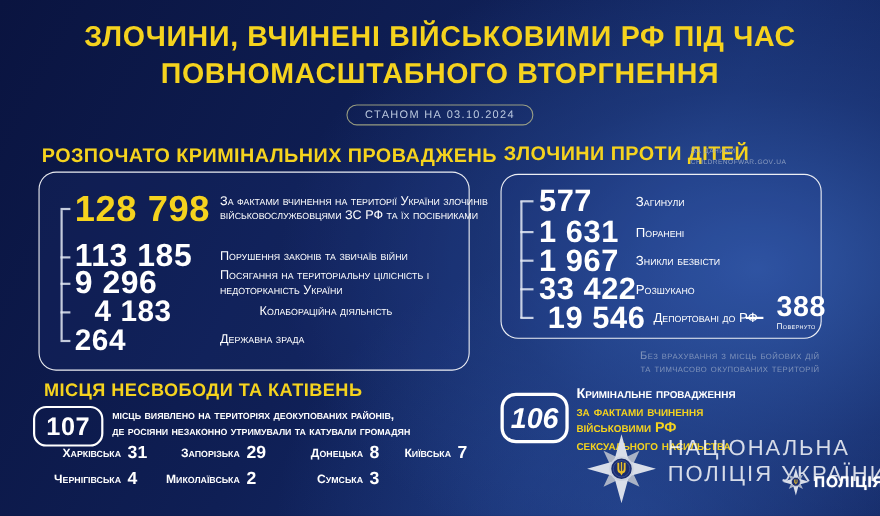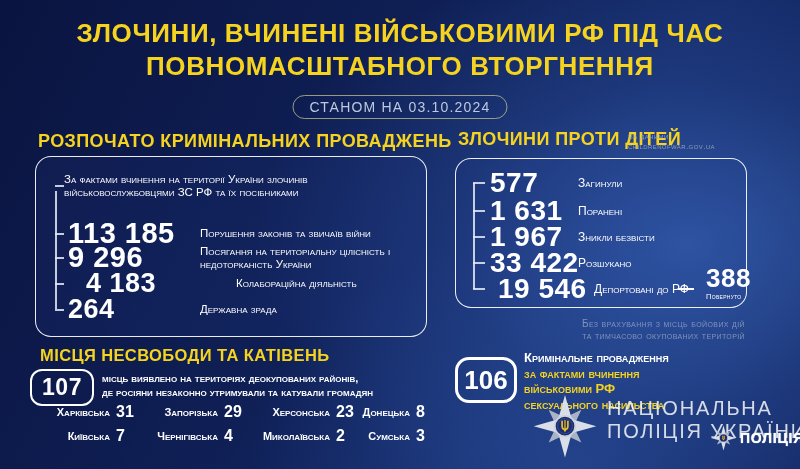--- a/index.html
+++ b/index.html
@@ -10,21 +10,21 @@
       radial-gradient(620px 430px at 86% 52%, rgba(54,96,178,.85) 0%, rgba(40,74,148,.45) 38%, rgba(20,38,95,0) 70%),
       radial-gradient(500px 380px at 72% 100%, rgba(47,86,168,.55) 0%, rgba(20,38,95,0) 65%),
       linear-gradient(118deg,#0a1440 0%,#0f1f55 42%,#142a68 68%,#0e1e55 100%);
   }
   .sc{font-variant:small-caps;}
   
   .title{position:absolute;top:17px;left:0;width:100%;text-align:center;
     color:#F5D31E;font-weight:700;font-size:26px;line-height:33px;letter-spacing:.6px;}
   .date-badge{position:absolute;top:95px;left:50%;transform:translateX(-50%);
     border:1.4px solid rgba(196,196,142,.75);border-radius:14px;padding:3px 16px;
-    color:#bcc9df;font-size:14px;letter-spacing:1.2px;white-space:nowrap;}
+    color:#bcc9df;font-size:10px;letter-spacing:1.2px;white-space:nowrap;}
   
   .h-left{position:absolute;left:38px;top:131px;color:#F5D31E;font-weight:700;font-size:18px;letter-spacing:.4px;}
   .h-right{position:absolute;left:458px;top:129px;color:#F5D31E;font-weight:700;font-size:18px;letter-spacing:.4px;}
   .src{position:absolute;left:628px;top:132px;color:rgba(156,171,201,.85);font-size:8px;line-height:10px;letter-spacing:.4px;}
   
   .card{position:absolute;border:1.5px solid rgba(255,255,255,.92);border-radius:16px;
     background:rgba(35,62,140,.16);}
   .card-left{left:35px;top:156px;width:390px;height:179px;}
   .card-right{left:455px;top:158px;width:290px;height:148px;}
   .vline{position:absolute;width:2px;background:rgba(228,234,245,.85);}
@@ -61,21 +61,21 @@
     font-size:23px;font-weight:700;letter-spacing:.5px;}
   .det-desc{position:absolute;left:102px;top:371px;font-size:11px;line-height:14px;font-weight:600;color:#fff;}
   .regions{position:absolute;left:40px;top:403px;display:grid;
     grid-template-columns:96px 94px 98px 66px;column-gap:14px;row-gap:6px;}
   .region{display:flex;align-items:center;justify-content:flex-end;gap:6px;}
   .region .rname{font-size:11px;font-weight:600;color:#fff;text-align:right;}
   .region .rval{font-size:16px;font-weight:700;color:#fff;min-width:20px;}
   
   .badge106{position:absolute;left:455px;top:357px;width:56px;height:40px;
     border:3px solid #fff;border-radius:14px;display:flex;align-items:center;justify-content:center;
-    font-size:26px;font-weight:700;}
+    font-size:26px;font-weight:700;font-style:italic;}
   .sv-text{position:absolute;left:524px;top:350px;font-size:13px;line-height:15.5px;font-weight:700;z-index:1;}
   .sv-text .y{color:#F5D31E;}
   .big-star{position:absolute;left:531px;top:392px;z-index:3;}
   .wm{position:absolute;left:607px;top:397px;z-index:2;color:rgba(255,255,255,.82);
     font-size:20px;line-height:23px;font-weight:500;letter-spacing:1.8px;white-space:nowrap;}
   .mini-logo{position:absolute;left:710px;top:423px;z-index:4;display:flex;align-items:center;gap:3px;}
   .mini-logo .mtxt{font-size:14px;font-weight:700;letter-spacing:.8px;color:#fff;
     text-shadow:0 0 1px #fff;}
 </style>
 </head>
@@ -87,20 +87,21 @@
     <div>ЗЛОЧИНИ, ВЧИНЕНІ ВІЙСЬКОВИМИ РФ ПІД ЧАС</div>
     <div>ПОВНОМАСШТАБНОГО ВТОРГНЕННЯ</div>
   </div>
   <div class="date-badge">СТАНОМ НА 03.10.2024</div>
 
   <div class="h-left">РОЗПОЧАТО КРИМІНАЛЬНИХ ПРОВАДЖЕНЬ</div>
   <div class="card card-left">
     <div class="vline"></div>
     <div class="srow lr1">
       <span class="tick"></span>
+      <span class="num num-y">128 798</span>
       <span class="lbl sc">За фактами вчинення на території України злочинів військовослужбовцями ЗС РФ та їх посібниками</span>
     </div>
     <div class="srow lr2">
       <span class="tick"></span>
       <span class="num">113 185</span>
       <span class="lbl sc">Порушення законів та звичаїв війни</span>
     </div>
     <div class="srow lr3">
       <span class="tick"></span>
       <span class="num">9 296</span>
@@ -168,24 +169,20 @@
     <div>де росіяни незаконно утримували та катували громадян</div>
   </div>
   <div class="regions">
     <div class="region">
       <span class="rname sc">Харківська</span>
       <span class="rval">31</span>
     </div>
     <div class="region">
       <span class="rname sc">Запорізька</span>
       <span class="rval">29</span>
-    </div>
-    <div class="region">
-      <span class="rname sc">Херсонська</span>
-      <span class="rval">23</span>
     </div>
     <div class="region">
       <span class="rname sc">Донецька</span>
       <span class="rval">8</span>
     </div>
     <div class="region">
       <span class="rname sc">Київська</span>
       <span class="rval">7</span>
     </div>
     <div class="region">

